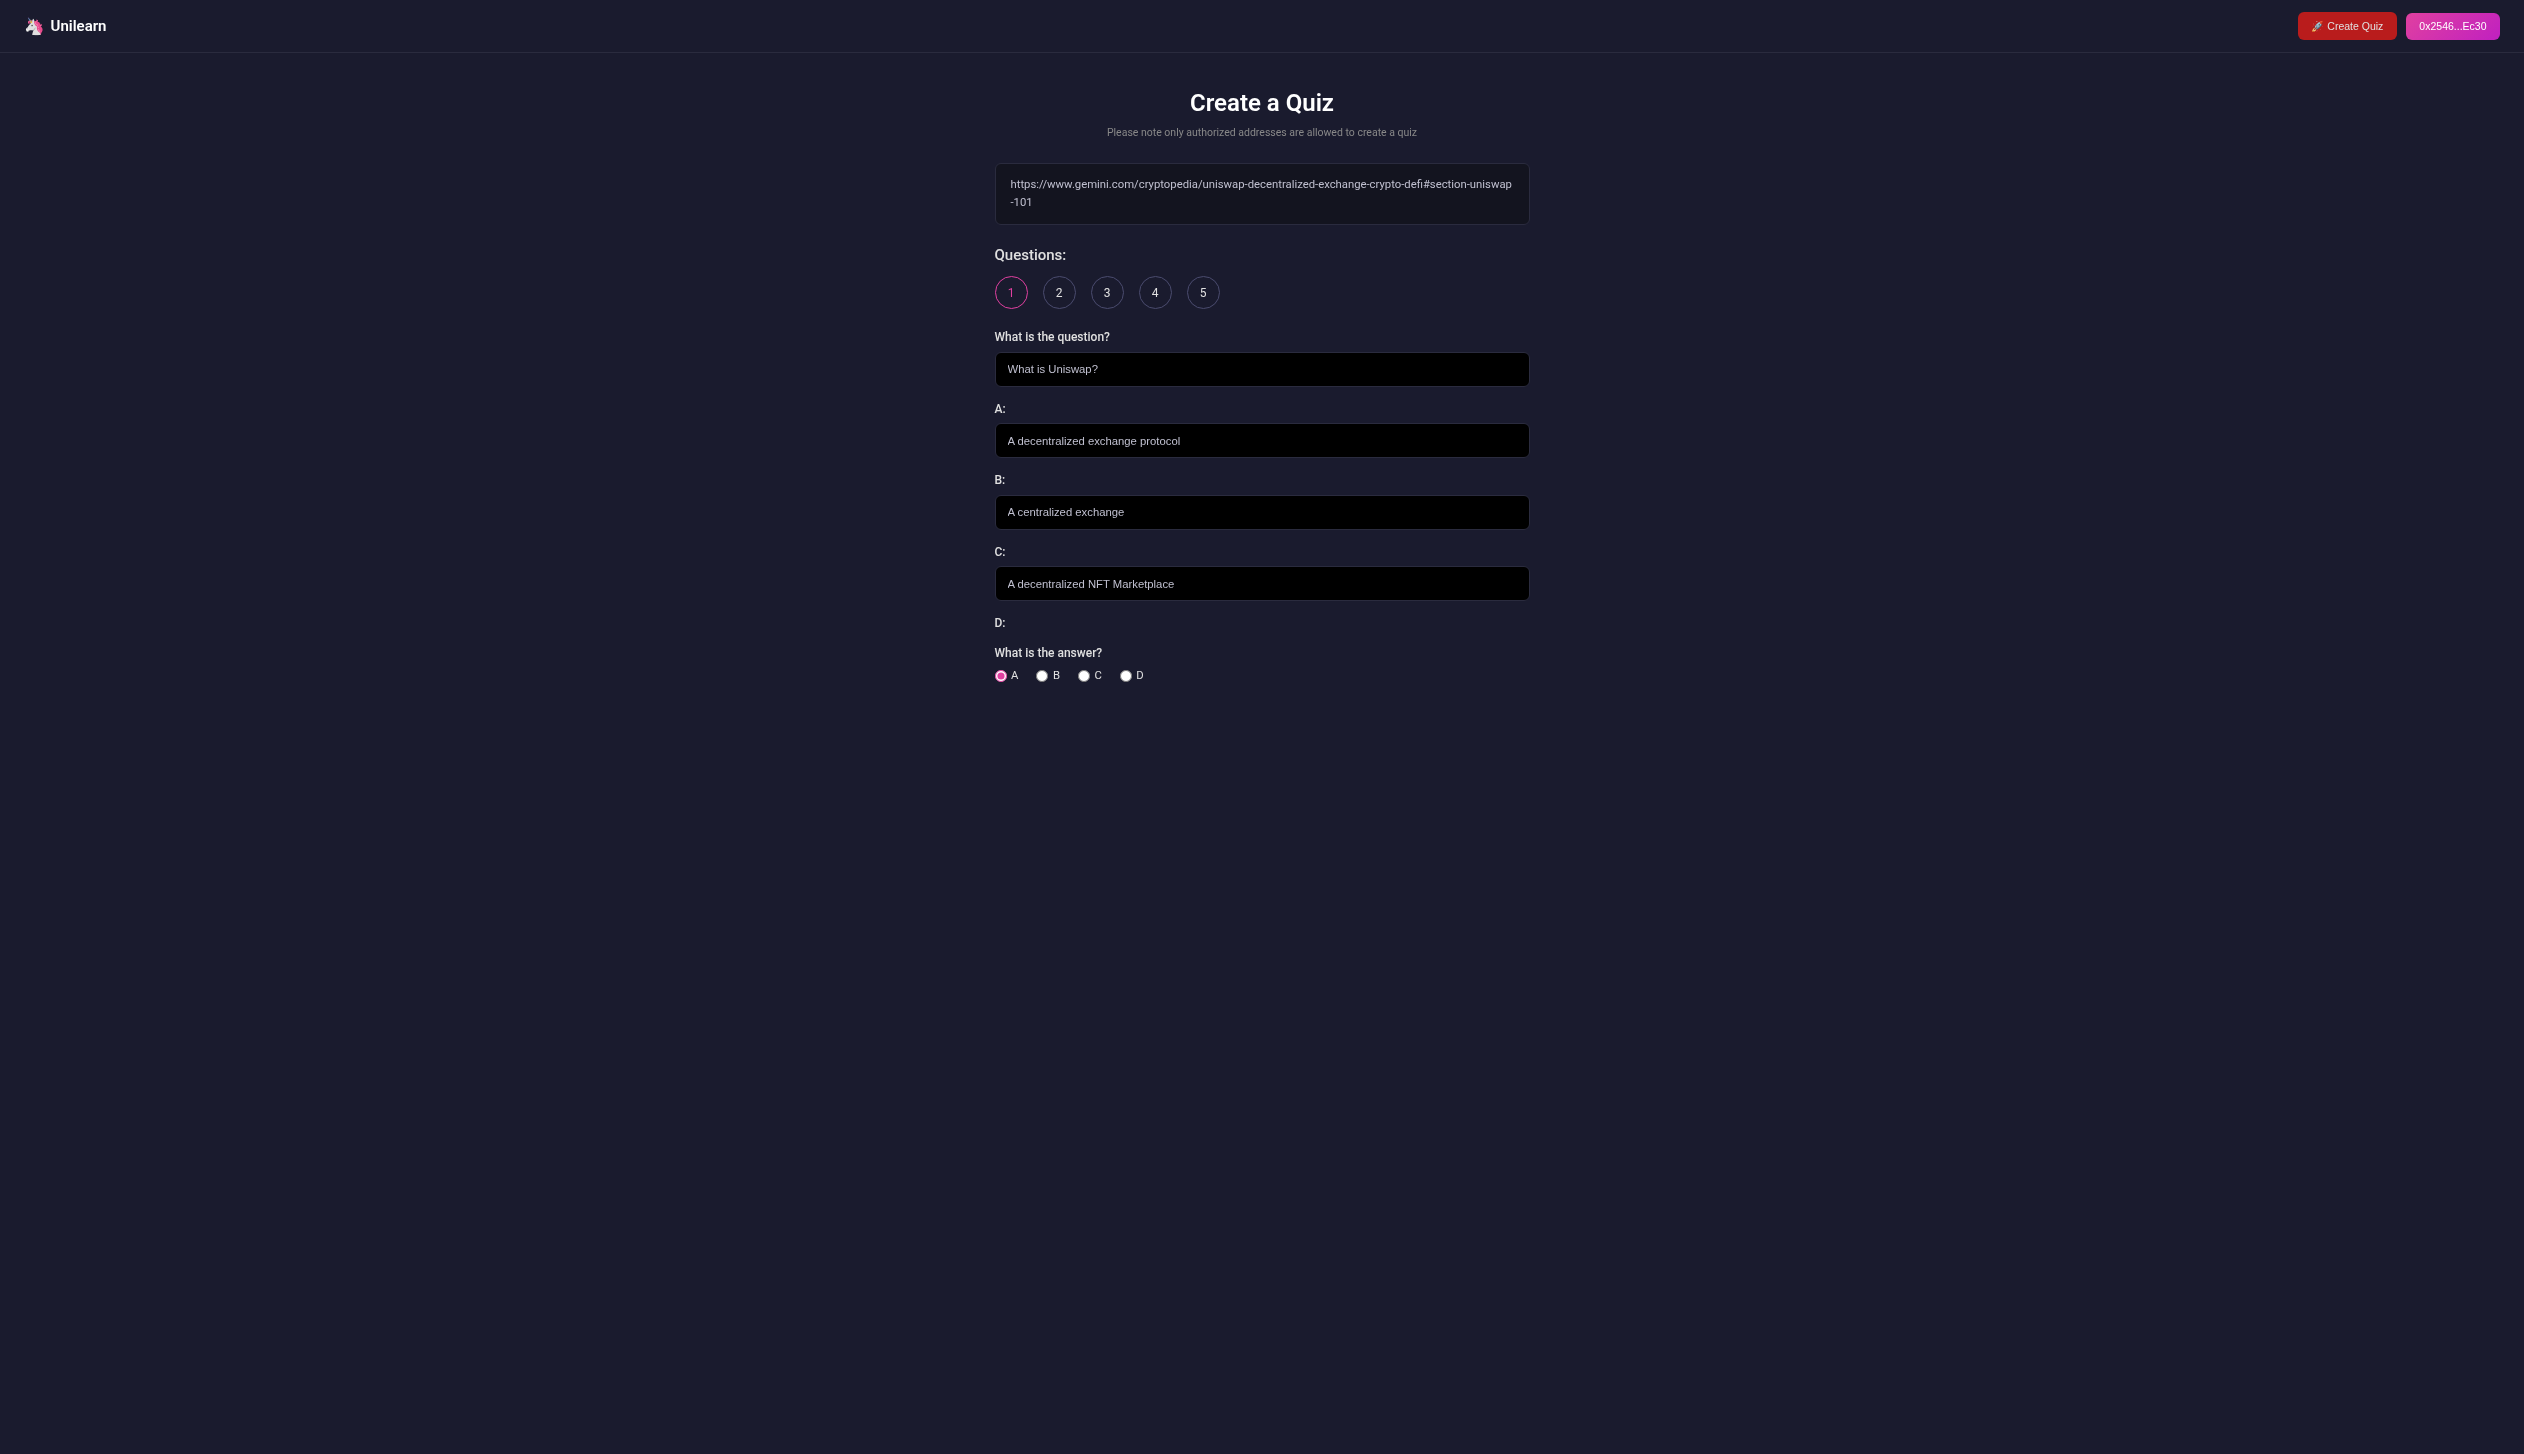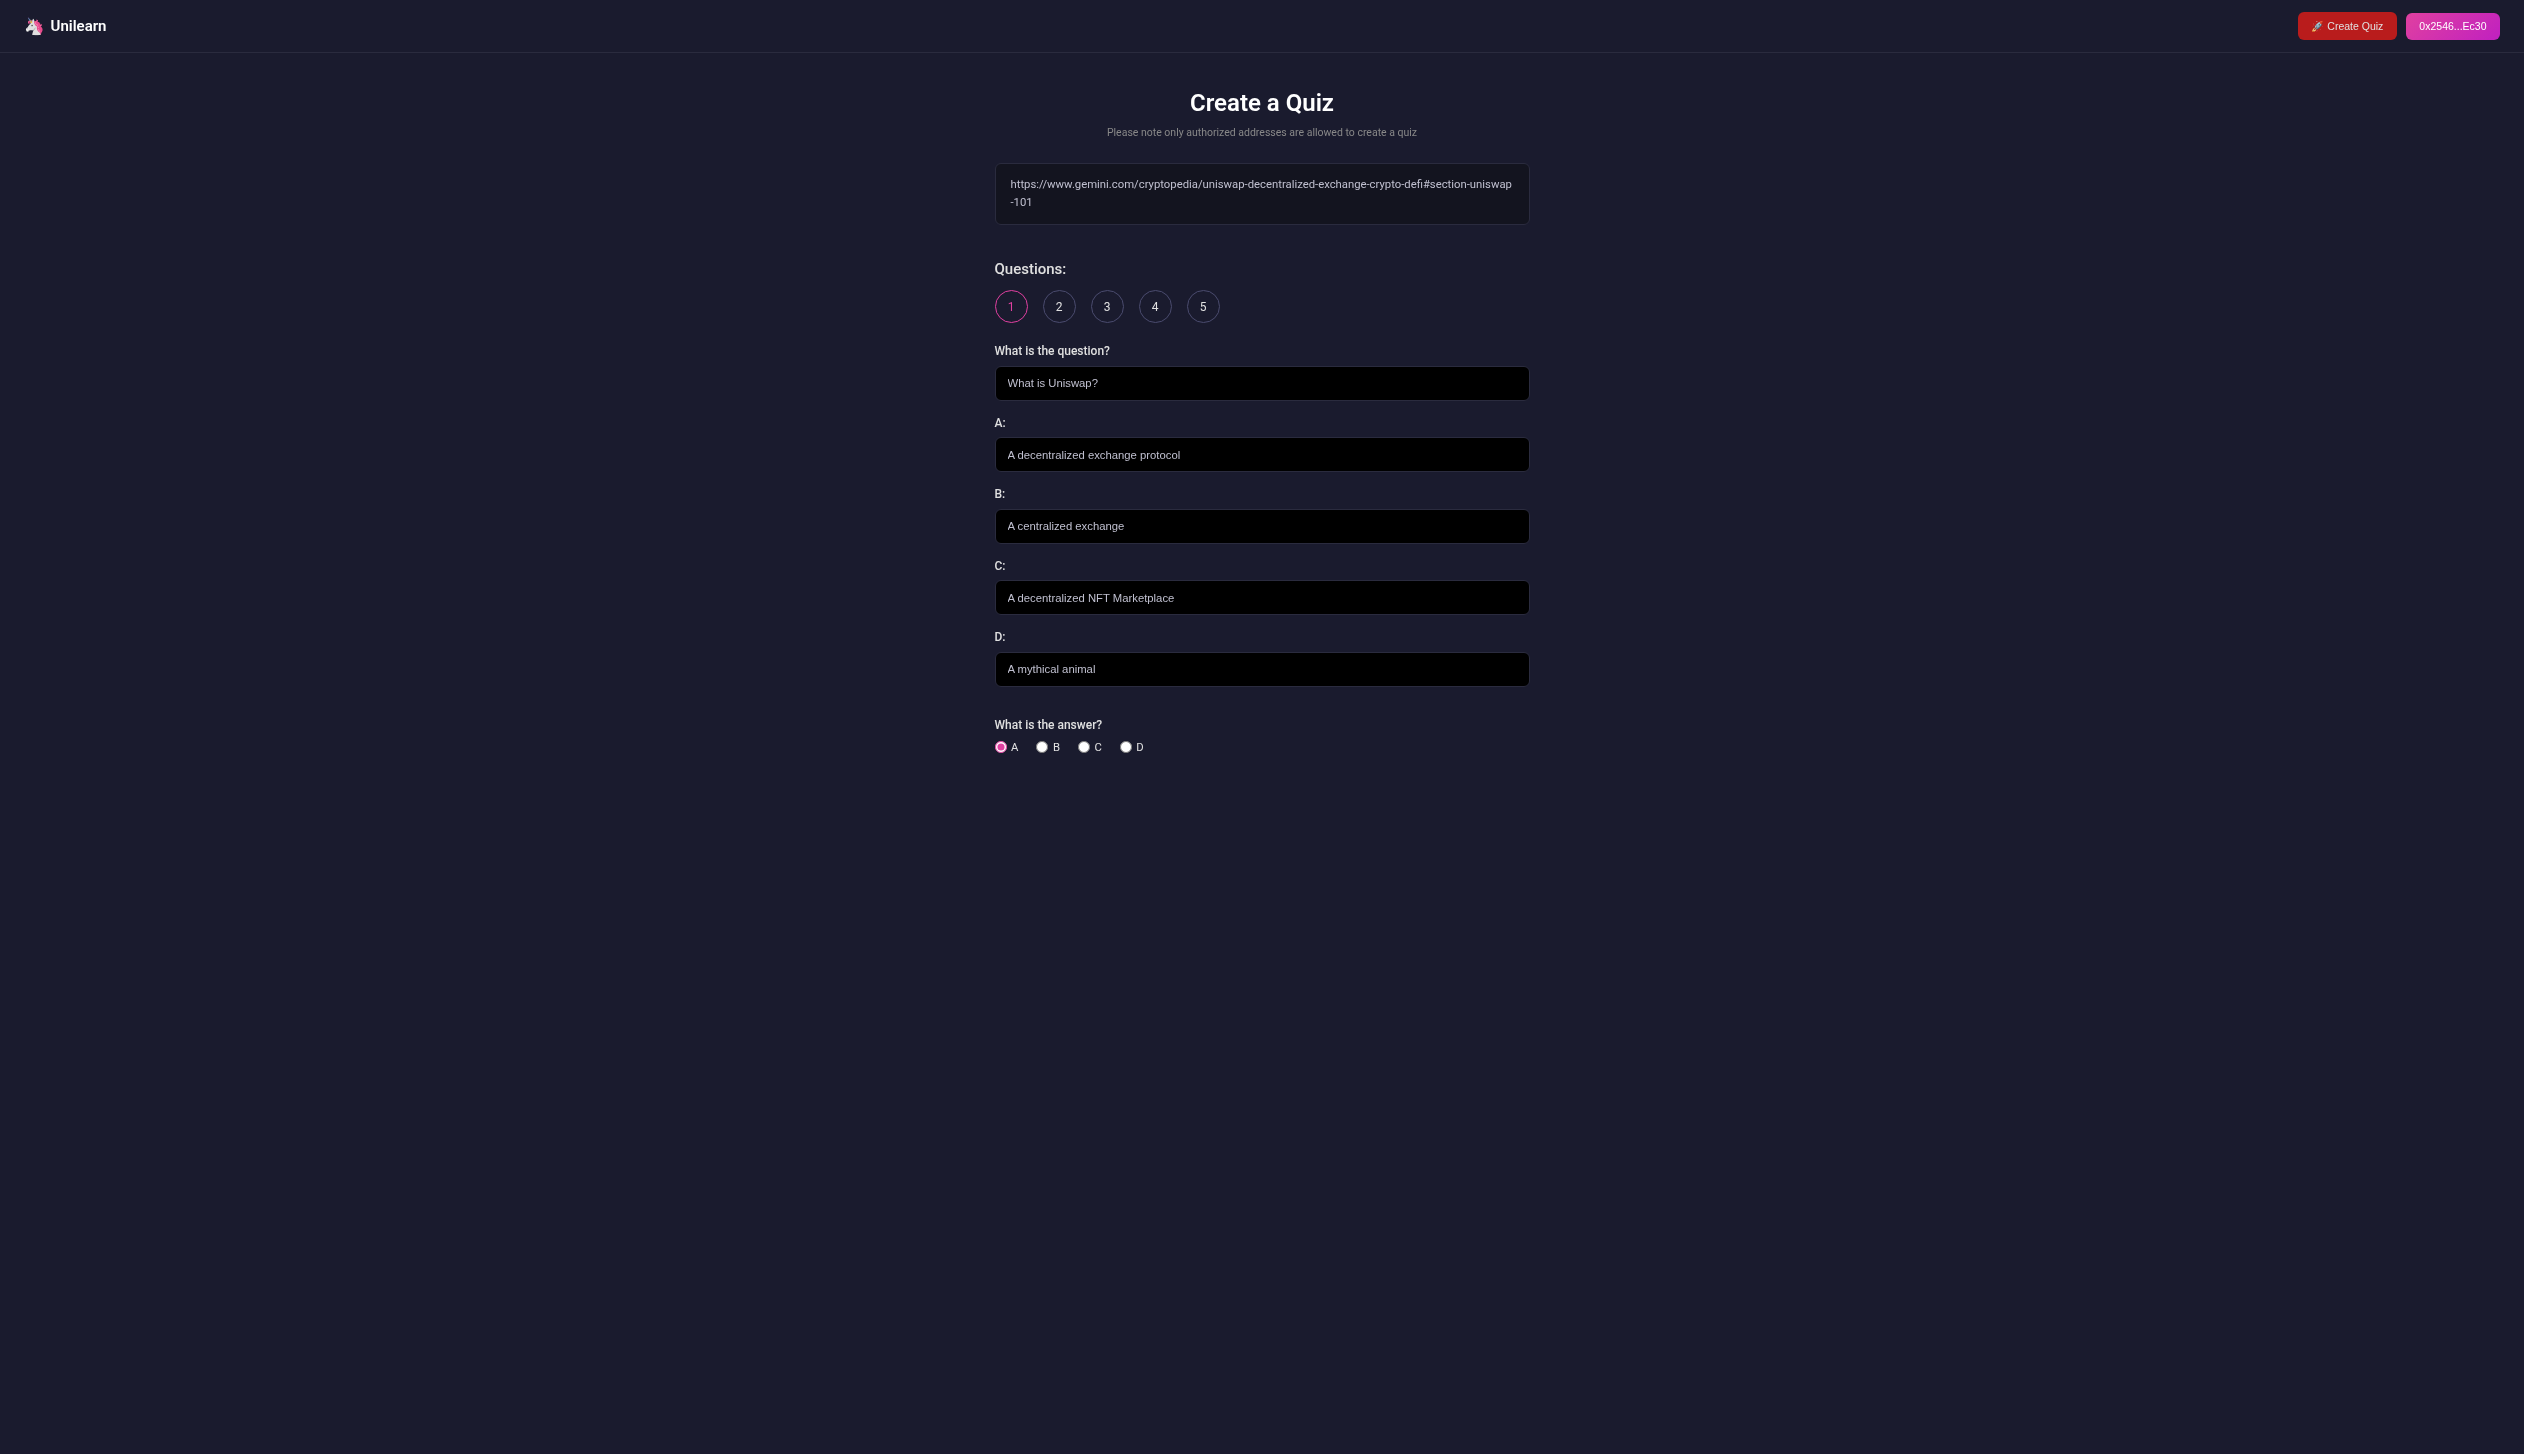--- a/index.html
+++ b/index.html
@@ -88,21 +88,21 @@
 
     
     .url-display {
       background-color: #13141f;
       border: 0.8px solid #2a2b3e;
       border-radius: 6px;
       padding: 12px 15px;
       font-size: 11.3px;
       color: #c0c0d0;
       word-break: break-all;
-      margin-bottom: 35px;
+      margin-bottom: 21px;
       line-height: 1.6;
     }
 
     
     .section-label {
       font-size: 15px;
       color: #e0e0e0;
       margin-bottom: 12px;
       font-weight: 500;
     }
@@ -258,21 +258,20 @@
   
   <div class="field-label">B:</div>
   <input type="text" class="text-input" value="A centralized exchange" style="">
 
   
   <div class="field-label">C:</div>
   <input type="text" class="text-input" value="A decentralized NFT Marketplace" style="">
 
   
   <div class="field-label">D:</div>
-  <input type="text" class="text-input" value="A mythical animal" style="">
 
   
   <div class="answer-section">
     <div class="answer-label">What is the answer?</div>
     <div class="radio-group">
       <label class="radio-item">
         <input type="radio" name="answer" value="A" checked="" style="">
         <span>A</span>
       </label>
       <label class="radio-item">

